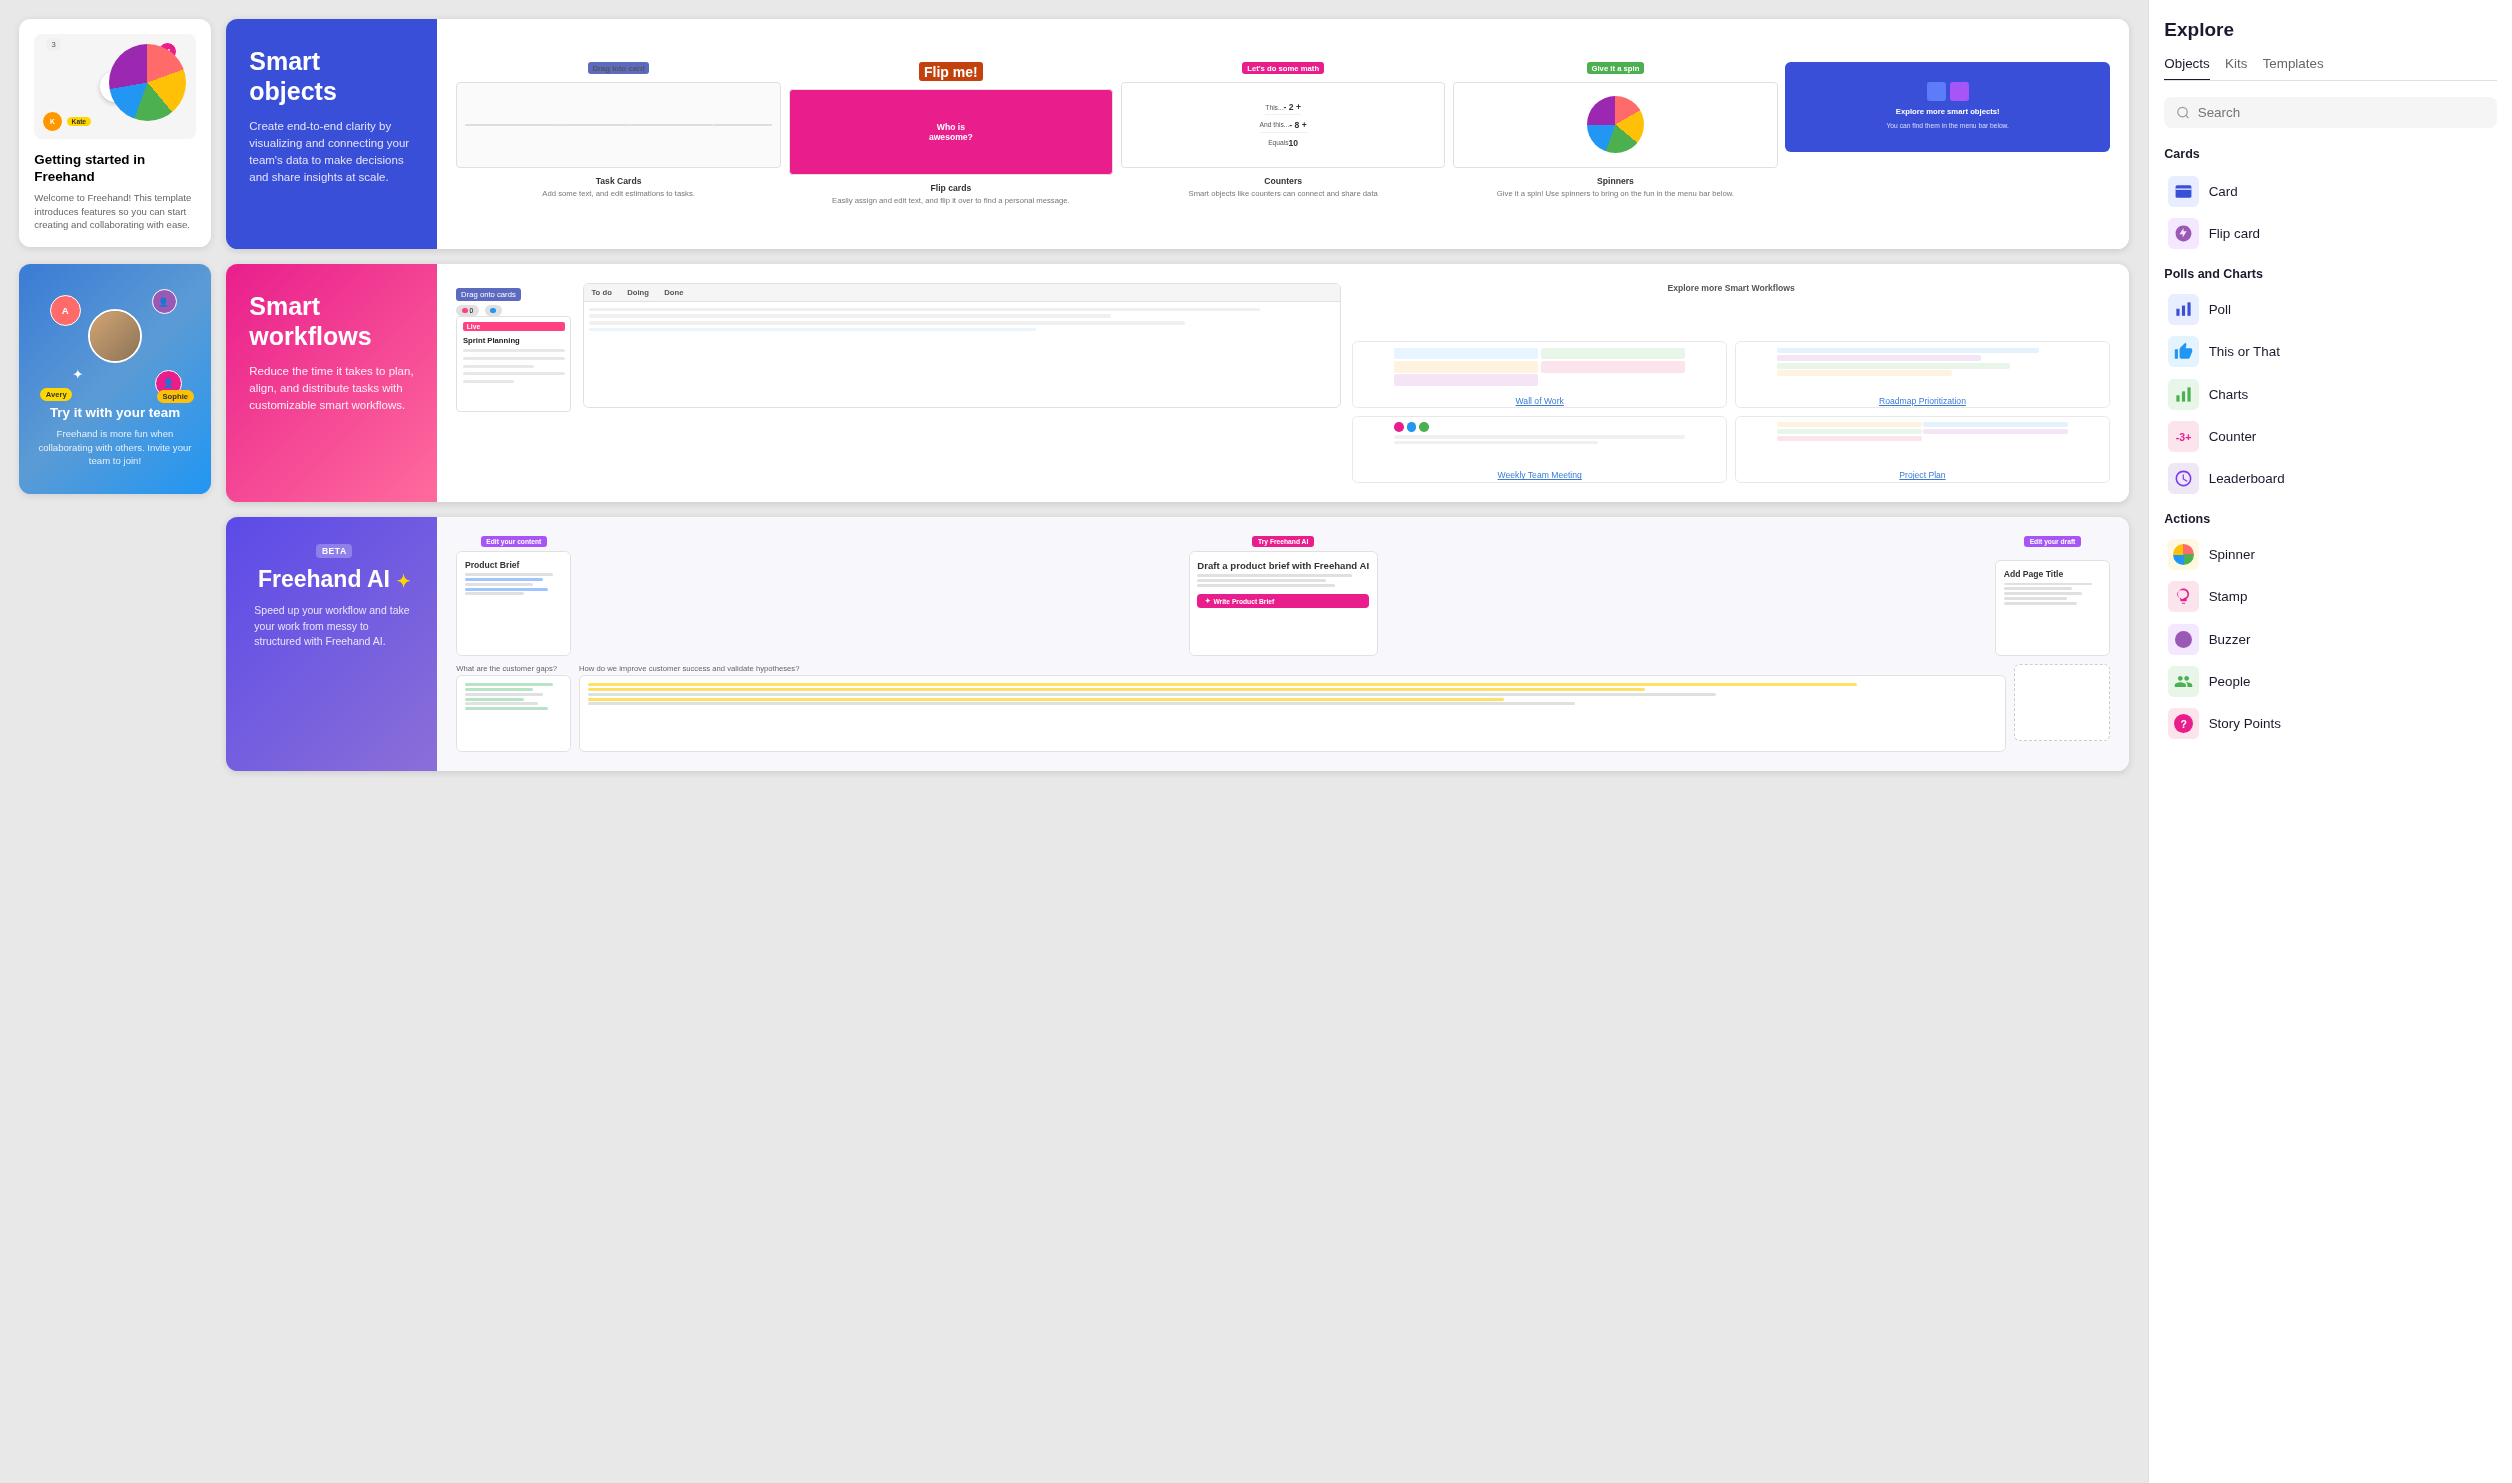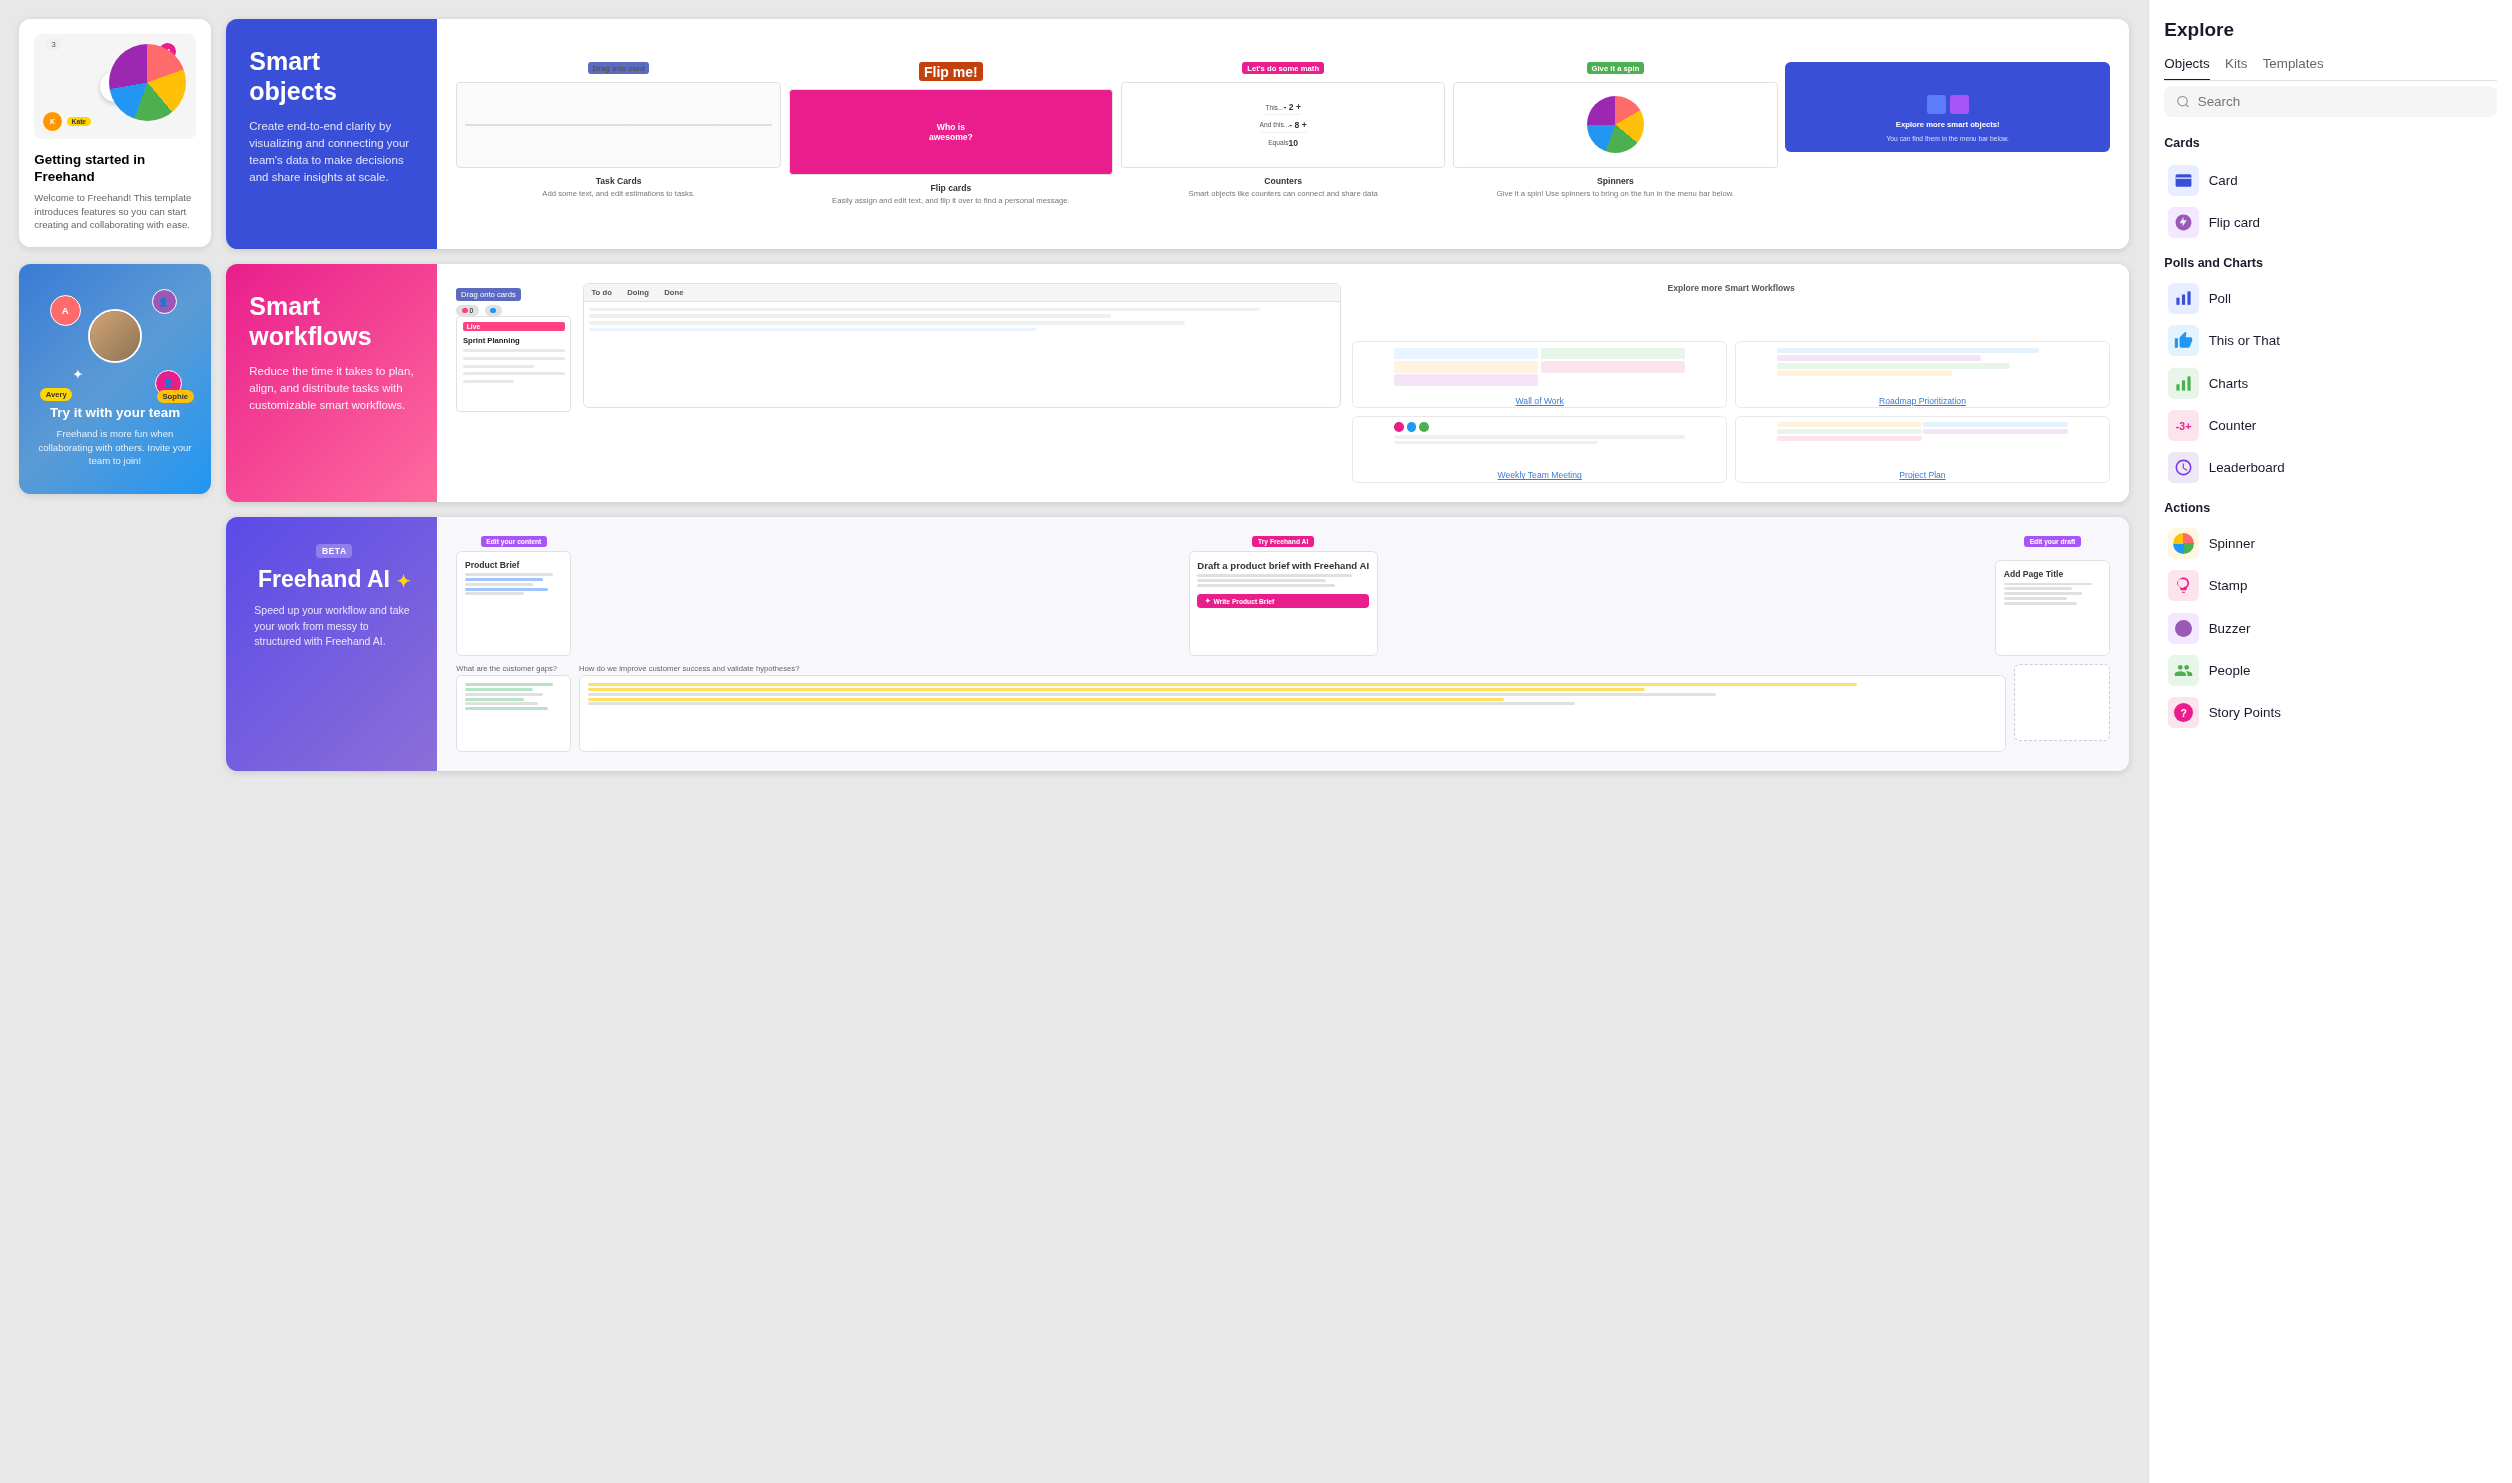--- a/index.html
+++ b/index.html
@@ -230,21 +230,21 @@
     .sidebar-title {
       font-size: 19px;
       font-weight: 700;
       color: #1a1a2e;
       margin-bottom: 15.3px;
     }
 
     .sidebar-tabs {
       display: flex;
       gap: 15.3px;
-      margin-bottom: 5px;
+      margin-bottom: 16px;
       border-bottom: 1px solid #e0e0e0;
     }
 
     .tab-item {
       font-size: 13.4px;
       font-weight: 500;
       padding-bottom: 7.7px;
       cursor: pointer;
       color: #666;
       border-bottom: 1.9px solid transparent;
@@ -639,21 +639,21 @@
           <div class="so-item">
             <div style="font-size:7.7px;color:white;font-weight:600;margin-bottom:3.8px;background:#4CAF50;padding:1.9px 4.8px;border-radius:2.9px;">Give it a spin</div>
             <div class="so-thumb spinner-preview">
               <div class="pie-chart"></div>
             </div>
             <div style="font-size:8.6px;font-weight:600;color:#333;margin-top:3.8px;">Spinners</div>
             <div style="font-size:7.7px;color:#777;text-align:center;line-height:1.3;">Give it a spin! Use spinners to bring on the fun in the menu bar below.</div>
           </div>
 
           <div class="so-item">
-            <div style="height:90px;background:#3a4fd8;border-radius:5.7px;display:flex;flex-direction:column;align-items:center;justify-content:flex-end;padding:7.7px;gap:5.7px;width:100%;">
+            <div style="height:90px;background:#3a4fd8;border-radius:5.7px;display:flex;flex-direction:column;align-items:center;justify-content:center;padding:7.7px;gap:5.7px;width:100%;">
 
               <div style="display:flex;gap:3.8px;align-items:center;">
                 <div style="width:19px;height:19px;background:#5c7cfa;border-radius:2.9px;"></div>
                 <div style="width:19px;height:19px;background:#a855f7;border-radius:2.9px;"></div>
               </div>
               <div style="font-size:7.7px;color:white;font-weight:600;text-align:center;line-height:1.3;">Explore more smart objects!</div>
               <div style="font-size:6.7px;color:rgba(255,255,255,0.8);text-align:center;line-height:1.3;">You can find them in the menu bar below.</div>
             </div>
           </div>
         </div>

